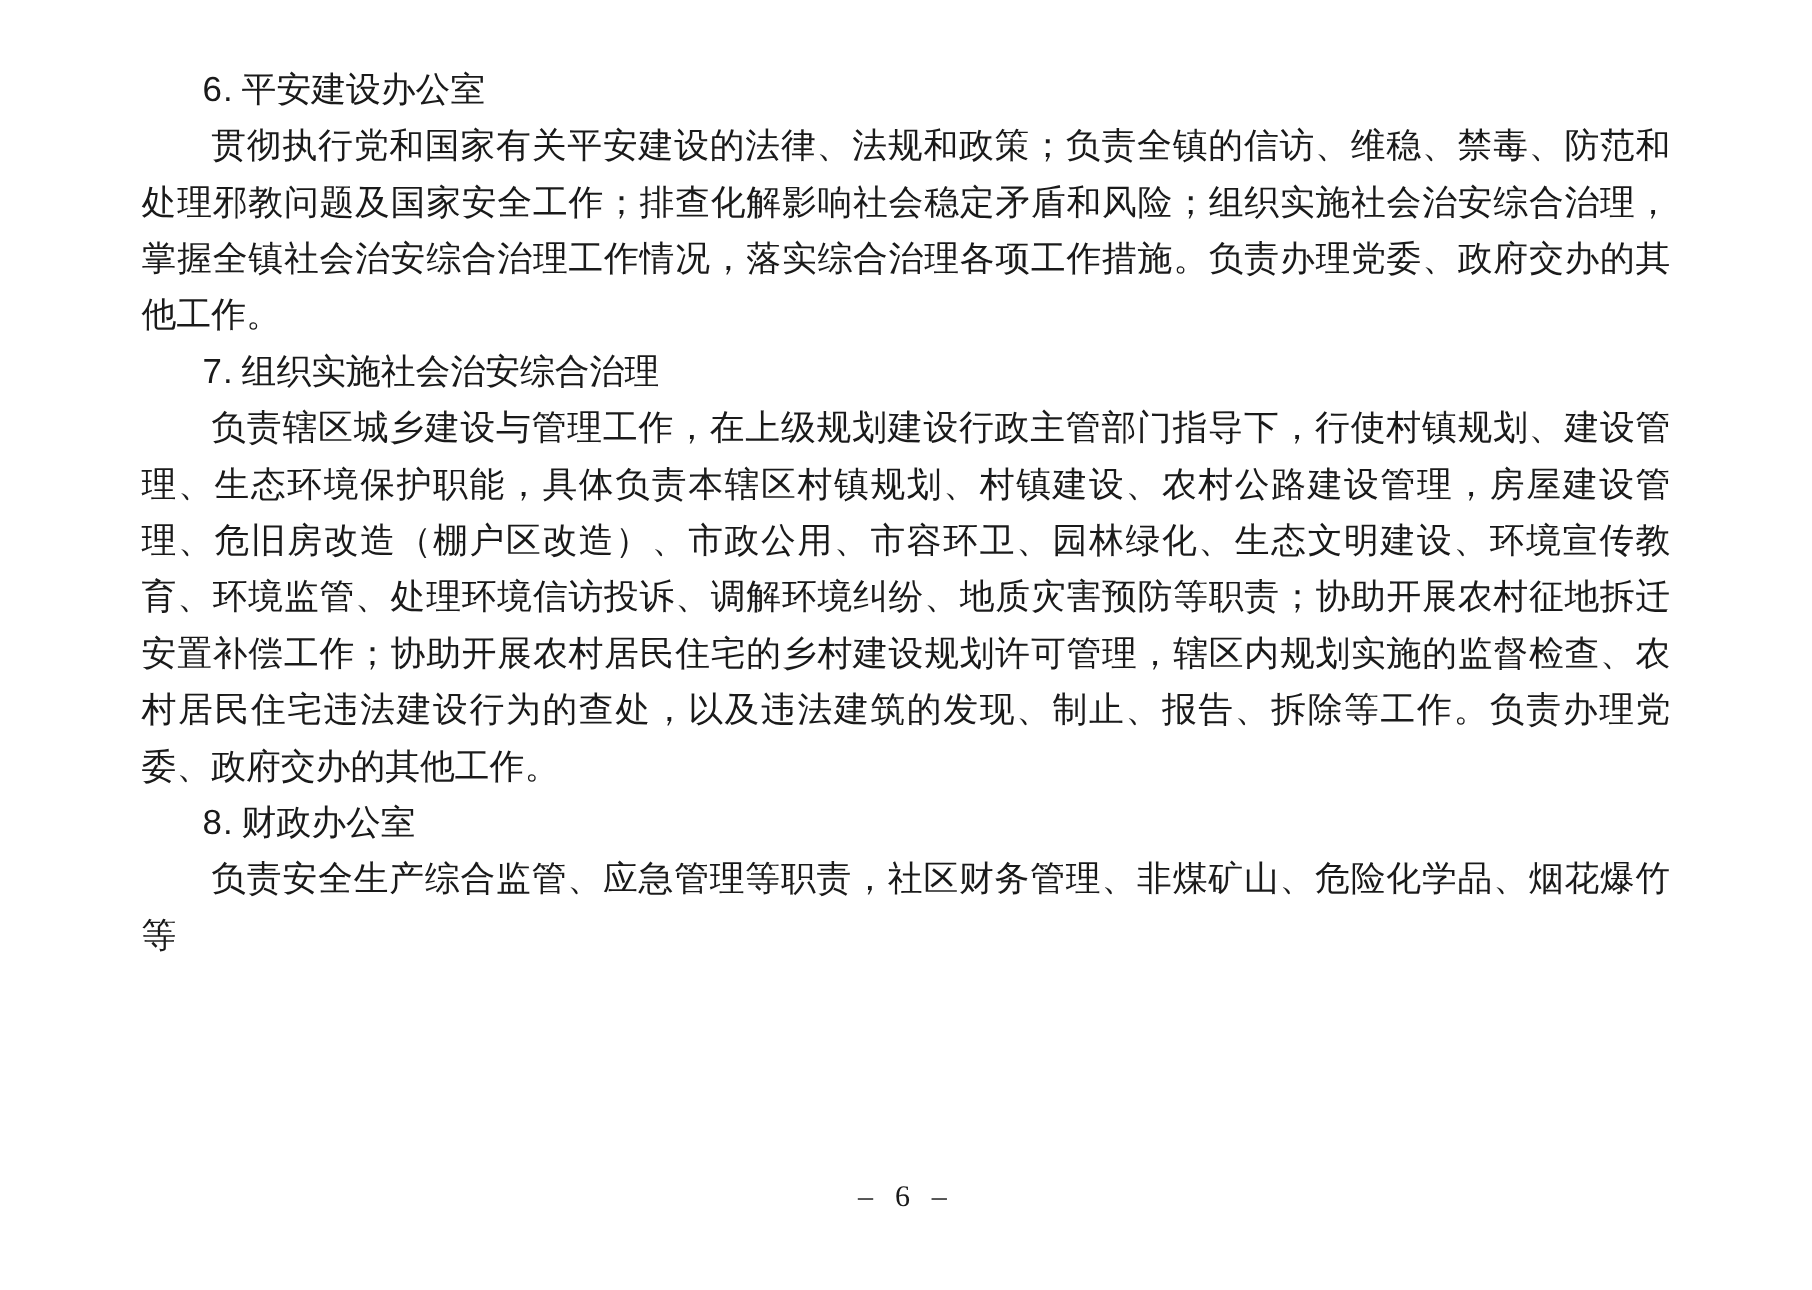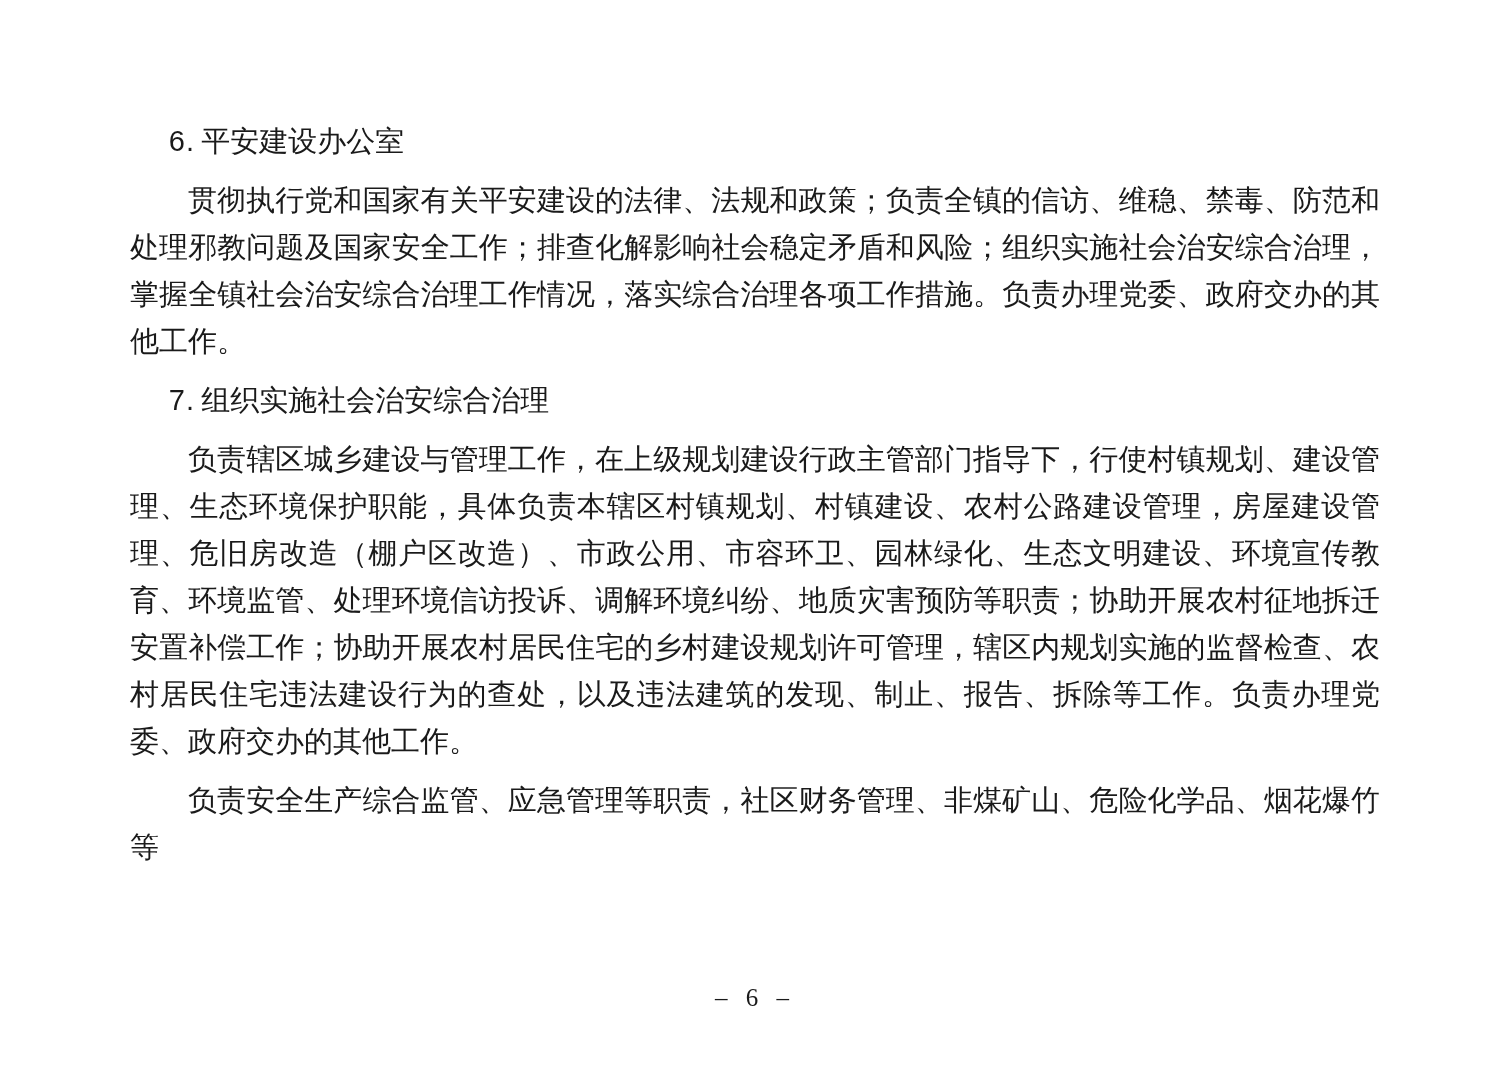--- a/index.html
+++ b/index.html
@@ -11,21 +11,21 @@
     position: relative;
     width: 1510px;
     height: 1075px;
     margin: 0 auto;
     background: #ffffff;
     overflow: hidden;
     font-family: "Liberation Serif", "DejaVu Serif", serif;
     color: #1a1a1a;
   }
   .doc-body {
-    padding: 118px 118px 0 118px;
+    padding: 52px 118px 0 118px;
     font-size: 29px;
     line-height: 47px;
     text-align: justify;
     text-justify: inter-character;
   }
   section {
     margin: 0;
     padding: 0;
   }
   .doc-heading {
@@ -38,21 +38,21 @@
     text-align: left;
   }
   .doc-heading .num {
     font-family: "Liberation Sans", "DejaVu Sans", sans-serif;
     letter-spacing: 1px;
   }
   .doc-heading .title {
     margin-left: 0.22em;
   }
   .doc-paragraph {
-    margin: 12px;
+    margin: 0;
     padding: 0;
     text-indent: 2em;
   }
   .page-footer {
     position: absolute;
     left: 0;
     right: 0;
     top: 984px;
     text-align: center;
   }
@@ -72,20 +72,21 @@
       <h2 class="doc-heading"><span class="num">6.</span><span class="title">平安建设办公室</span></h2>
       <p class="doc-paragraph">贯彻执行党和国家有关平安建设的法律、法规和政策；负责全镇的信访、维稳、禁毒、防范和处理邪教问题及国家安全工作；排查化解影响社会稳定矛盾和风险；组织实施社会治安综合治理，掌握全镇社会治安综合治理工作情况，落实综合治理各项工作措施。负责办理党委、政府交办的其他工作。</p>
     </section>
 
     <section>
       <h2 class="doc-heading"><span class="num">7.</span><span class="title">组织实施社会治安综合治理</span></h2>
       <p class="doc-paragraph">负责辖区城乡建设与管理工作，在上级规划建设行政主管部门指导下，行使村镇规划、建设管理、生态环境保护职能，具体负责本辖区村镇规划、村镇建设、农村公路建设管理，房屋建设管理、危旧房改造（棚户区改造）、市政公用、市容环卫、园林绿化、生态文明建设、环境宣传教育、环境监管、处理环境信访投诉、调解环境纠纷、地质灾害预防等职责；协助开展农村征地拆迁安置补偿工作；协助开展农村居民住宅的乡村建设规划许可管理，辖区内规划实施的监督检查、农村居民住宅违法建设行为的查处，以及违法建筑的发现、制止、报告、拆除等工作。负责办理党委、政府交办的其他工作。</p>
     </section>
 
     <section>
+      <h2 class="doc-heading"><span class="num">8.</span><span class="title">财政办公室</span></h2>
     </section>
 
     <section>
       <p class="doc-paragraph">负责安全生产综合监管、应急管理等职责，社区财务管理、非煤矿山、危险化学品、烟花爆竹等</p>
     </section>
 
   </main>
 
   <footer class="page-footer">
     <span class="page-number">– 6 –</span>

